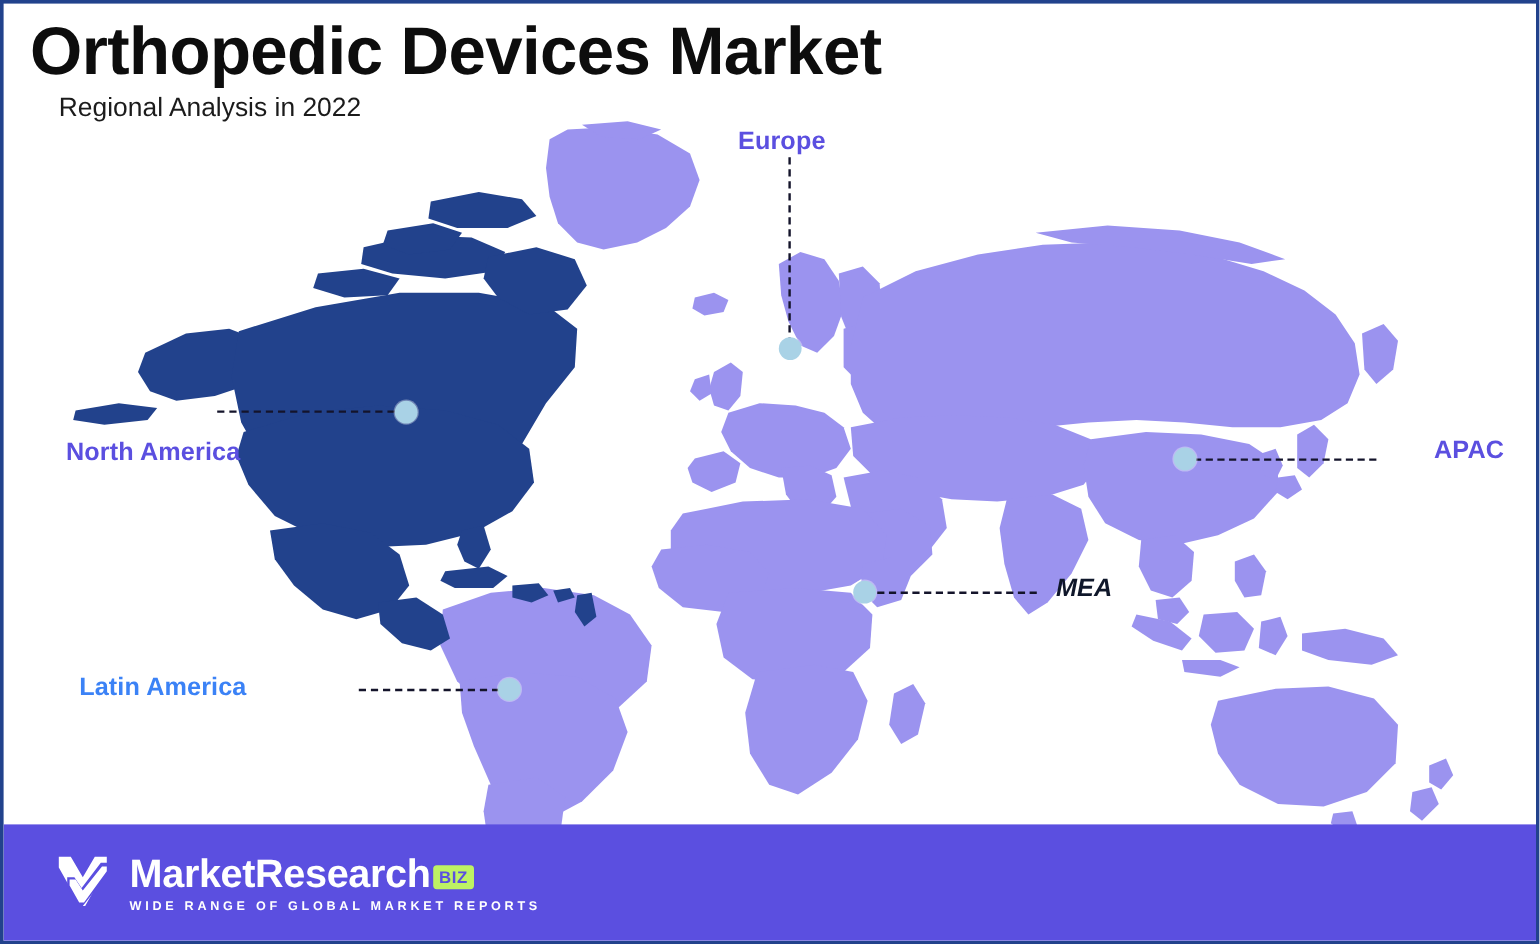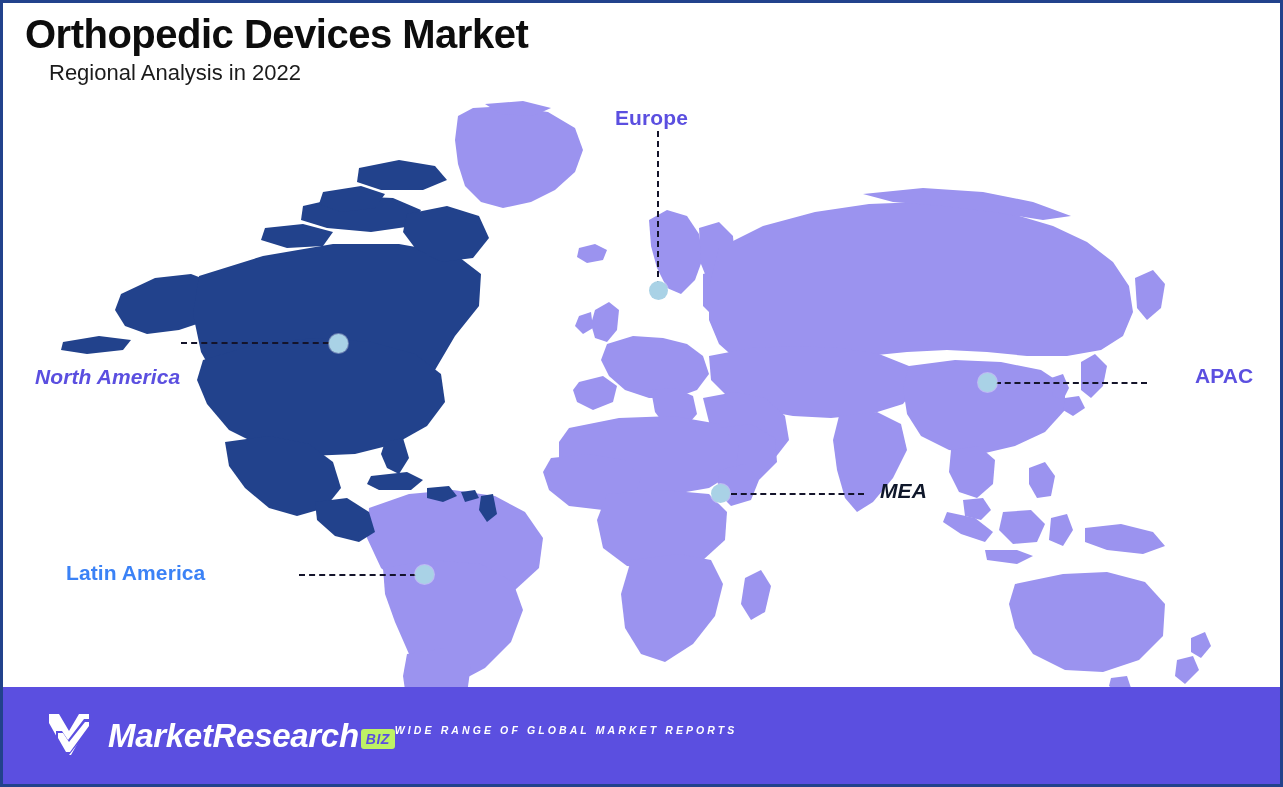--- a/index.html
+++ b/index.html
@@ -23,21 +23,21 @@
   }
 
   
   .header {
     position: absolute;
     left: 22px;
     top: 10px;
     width: 900px;
   }
   .title {
-    font-size: 40px;
+    font-size: 56px;
     font-weight: 800;
     letter-spacing: -0.5px;
     color: #0d0d0d;
     line-height: 1.08;
     margin: 0 0 4px 0;
     white-space: nowrap;
   }
   .subtitle {
     font-size: 22px;
     font-weight: 400;
@@ -132,23 +132,22 @@
     gap: 14px;
     padding-right: 18px;
   }
   .logo-mark {
     width: 46px;
     height: 50px;
     flex: none;
   }
   .logo-text-wrap {
     display: flex;
-    flex-direction: row;
+    flex-direction: column;
     align-items: flex-start;
-    font-style: italic;
   }
   .logo-word-row {
     display: flex;
     align-items: center;
   }
   .logo-word {
     color: #ffffff;
     font-size: 33px;
     font-weight: 700;
     line-height: 1;
@@ -282,21 +281,21 @@
       </g>
     </svg>
   </div>
 
   <div class="annotations">
 
     <div class="region-label" style="left: 612px; top: 103px; color: rgb(91, 79, 224);">Europe</div>
     <div class="leader vertical" style="left: 654px; top: 128px; height: 156px; border-top-color: rgb(20, 20, 43); border-left-color: rgb(20, 20, 43);"></div>
     <div class="marker" style="left: 646px; top: 278px; background: rgb(169, 210, 230);"></div>
 
-    <div class="region-label" style="left: 32px; top: 362px; color: rgb(91, 79, 224); font-style: italic;">North America</div>
+    <div class="region-label" style="left: 52px; top: 362px; color: rgb(91, 79, 224);">North America</div>
     <div class="leader" style="left: 178px; top: 339px; width: 158px; border-top-color: rgb(20, 20, 43); border-left-color: rgb(20, 20, 43);"></div>
     <div class="marker on-dark" style="left: 326px; top: 331px; background: rgb(169, 210, 230);"></div>
 
     <div class="region-label" style="left: 1192px; top: 361px; color: rgb(91, 79, 224);">APAC</div>
     <div class="leader" style="left: 992px; top: 379px; width: 152px; border-top-color: rgb(20, 20, 43); border-left-color: rgb(20, 20, 43);"></div>
     <div class="marker" style="left: 975px; top: 370px; background: rgb(169, 210, 230);"></div>
 
     <div class="region-label" style="left: 877px; top: 476px; color: #0f172a; font-style: italic;">MEA</div>
     <div class="leader" style="left: 728px; top: 490px; width: 133px; border-top-color: rgb(20, 20, 43); border-left-color: rgb(20, 20, 43);"></div>
     <div class="marker" style="left: 708px; top: 481px; background: rgb(169, 210, 230);"></div>

